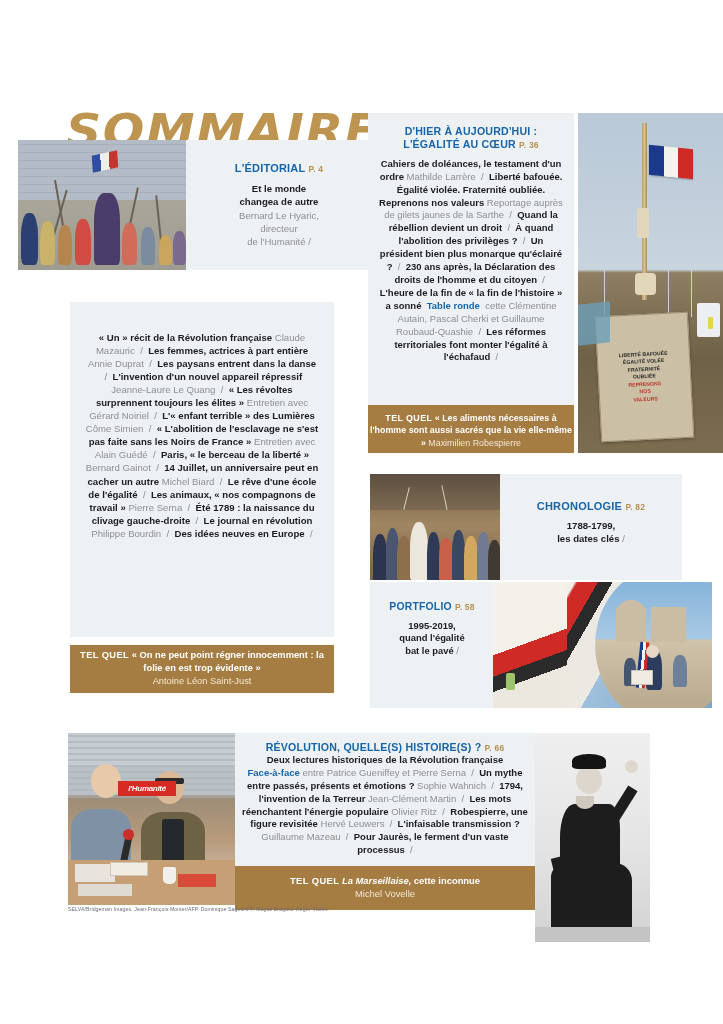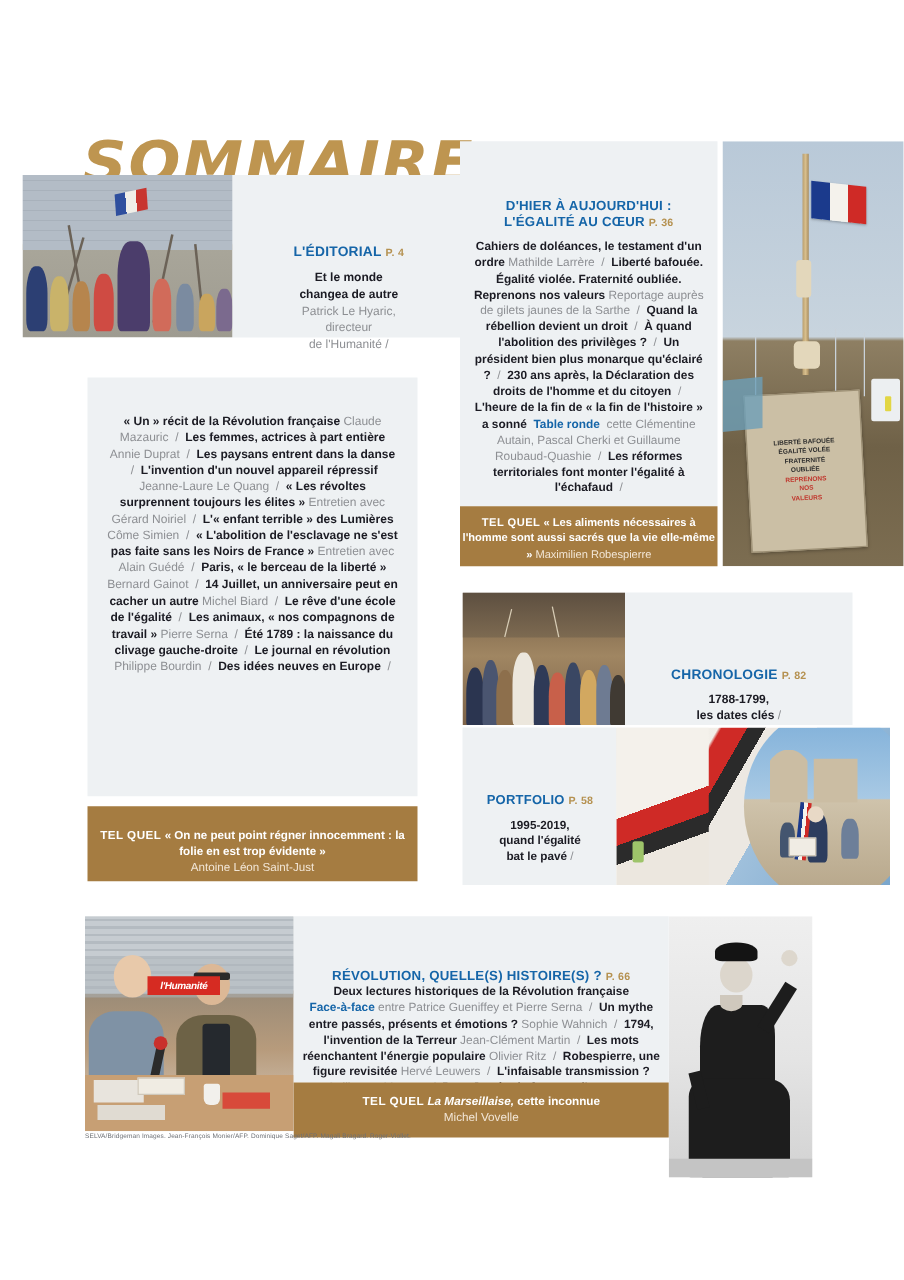--- a/index.html
+++ b/index.html
@@ -11,21 +11,20 @@
   }
   .page { position: relative; width: 723px; height: 1024px; background:#fff; }
 
   
   .sect-head {
     color: #1565a8;
     font-weight: bold;
     letter-spacing: .2px;
     line-height: 1.22;
     text-align: center;
-    margin-top: 34px;
   }
   .pg {
     color: #b59150;
     font-weight: bold;
     font-size: 8.5px;
     letter-spacing: .2px;
     white-space: nowrap;
   }
   .body-txt {
     text-align: center;
@@ -65,22 +64,22 @@
   #edito-text { position:absolute; left:172px; top:22px; width:178px; }
   #edito-text .sect-head { font-size: 11px; }
   #edito-text .body-txt { font-size: 9.6px; margin-top: 7px; }
 
   
   #block-1789 { position:absolute; left:70px; top:302px; width:264px; height:335px; }
   #block-1789 .inner { padding: 20px 14px 14px 14px; }
   #block-1789 .sect-head { font-size: 11.2px; }
   #block-1789 .body-txt { font-size: 9.6px; margin-top: 9px; }
   #telquel-1789 {
-    position:absolute; left:70px; top:645px; width:264px; height:60px;
-    padding-top: 17px; font-size: 9.3px;
+    position:absolute; left:70px; top:645px; width:264px; height:48px;
+    padding-top: 4px; font-size: 9.3px;
   }
 
   
   #block-hier { position:absolute; left:368px; top:113px; width:206px; height:292px; }
   #block-hier .inner { padding: 12px 10px 10px 10px; }
   #block-hier .sect-head { font-size: 10.6px; }
   #block-hier .body-txt { font-size: 9.5px; margin-top: 7px; }
   #telquel-hier {
     position:absolute; left:368px; top:405px; width:206px; height:48px;
     padding-top: 7px; font-size: 8.9px;
@@ -209,21 +208,21 @@
     </div>
 
     <div id="edito-text">
       <div class="sect-head">
         <span>L'ÉDITORIAL</span>
         <span class="pg">P. 4</span>
       </div>
       <div class="body-txt">
         <span>Et le monde</span><br>
         <span>changea de autre</span><br>
-        <span class="au">Patrick Le Hyaric,</span><br>
+        <span class="au">Bernard Le Hyaric,</span><br>
         <span class="au">directeur</span><br>
         <span class="au">de l'Humanité</span>
         <span class="au">/</span>
       </div>
     </div>
   </div>
 
   <div id="block-1789" class="panel">
     <div class="inner">
       <div class="body-txt">

